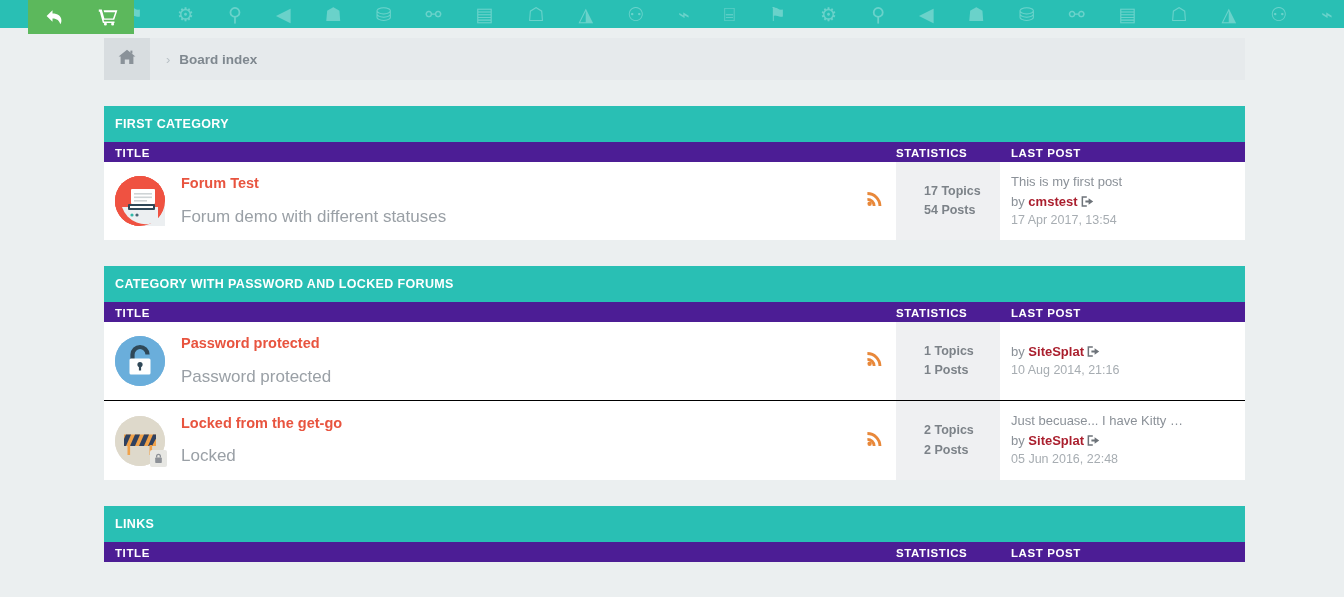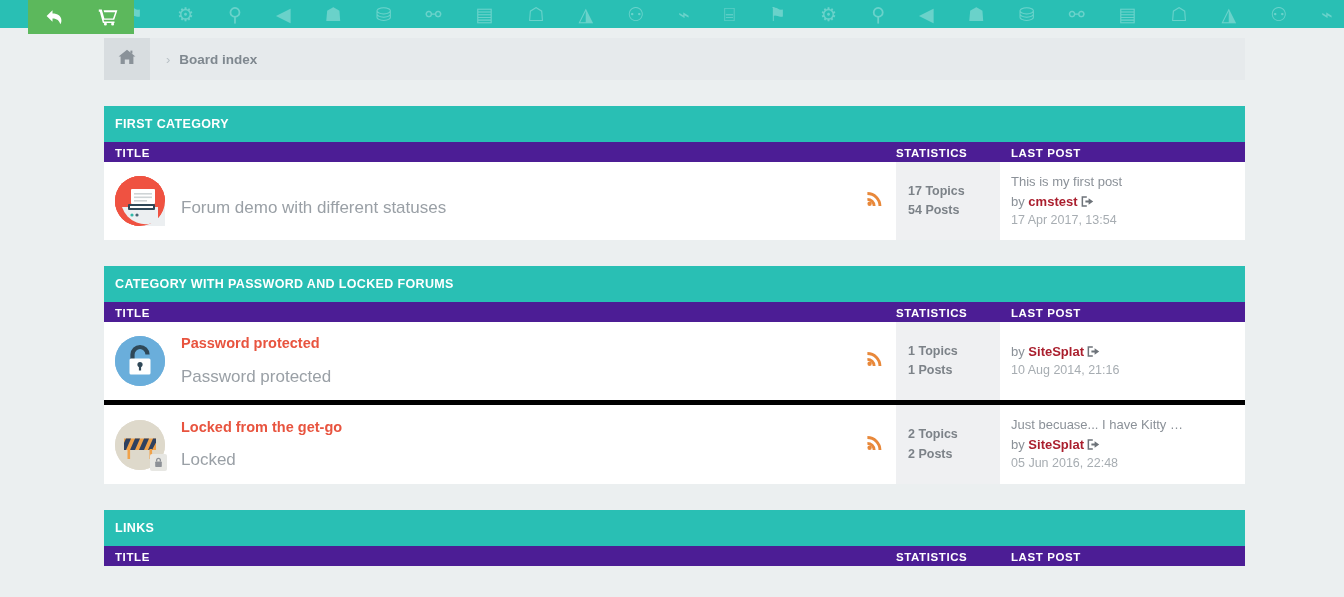--- a/index.html
+++ b/index.html
@@ -105,21 +105,21 @@
   .col-head .ch-stats { width: 104px; }
   .col-head .ch-last  { width: 245px; padding-left: 11px; }
   .col-head span {
     color: #ffffff; font-size: 11.5px; font-weight: bold;
     letter-spacing: .6px; text-transform: uppercase;
   }
 
   .frow {
     display: flex;
     background: #ffffff;
-    border-bottom: 5px solid #000000;
+    border-bottom: 1px solid #000000;
     min-height: 78px;
   }
   .frow:last-child { border-bottom: none; }
 
   .f-title {
     flex: 1;
     display: flex; align-items: center;
     padding: 12px 0 12px 11px;
     position: relative;
   }
@@ -141,21 +141,21 @@
   .f-rss {
     position: absolute; right: 14px; top: 50%;
     transform: translateY(-50%);
     color: #e8883a; cursor: pointer;
   }
 
   .f-stats {
     width: 104px; flex: 0 0 104px;
     background: #eff0f2;
     display: flex; flex-direction: column; justify-content: center;
-    padding-left: 12px;
+    padding-left: 28px;
   }
   .f-stats div {
     color: #7c8288; font-size: 12.5px; font-weight: bold; line-height: 1.55;
   }
 
   .f-last {
     width: 245px; flex: 0 0 245px;
     display: flex; flex-direction: column; justify-content: center;
     padding: 10px 10px 10px 11px;
     background: #ffffff;
@@ -279,20 +279,21 @@
       <rect x="19" y="20.5" width="18" height="1.6" fill="#cfd4d6"></rect>
       <rect x="19" y="24" width="13" height="1.6" fill="#cfd4d6"></rect>
       <rect x="13" y="28" width="27" height="6" rx="1" fill="#2f4858"></rect>
       <rect x="15" y="30" width="23" height="2" fill="#ffffff"></rect>
       <circle cx="17" cy="39" r="1.6" fill="#2fb9a8"></circle>
       <circle cx="22" cy="39" r="1.6" fill="#4a6572"></circle>
     </svg>
             
          </div>
          <div class="f-texts">
+           <a class="f-name">Forum Test</a>
            <div class="f-desc">Forum demo with different statuses</div>
          </div>
          <span class="f-rss"><svg width="15" height="15" viewBox="0 0 15 15" fill="#e8883a">
     <circle cx="2.6" cy="12.3" r="2.2"></circle>
     <path d="M0.4 6.4 a8.2 8.2 0 0 1 8.2 8.2 h-2.9 a5.3 5.3 0 0 0 -5.3 -5.3 Z"></path>
     <path d="M0.4 0.6 a14 14 0 0 1 14 14 h-2.9 a11.1 11.1 0 0 0 -11.1 -11.1 Z"></path>
   </svg></span>
        </div>
        <div class="f-stats">
          <div>17 Topics</div>

